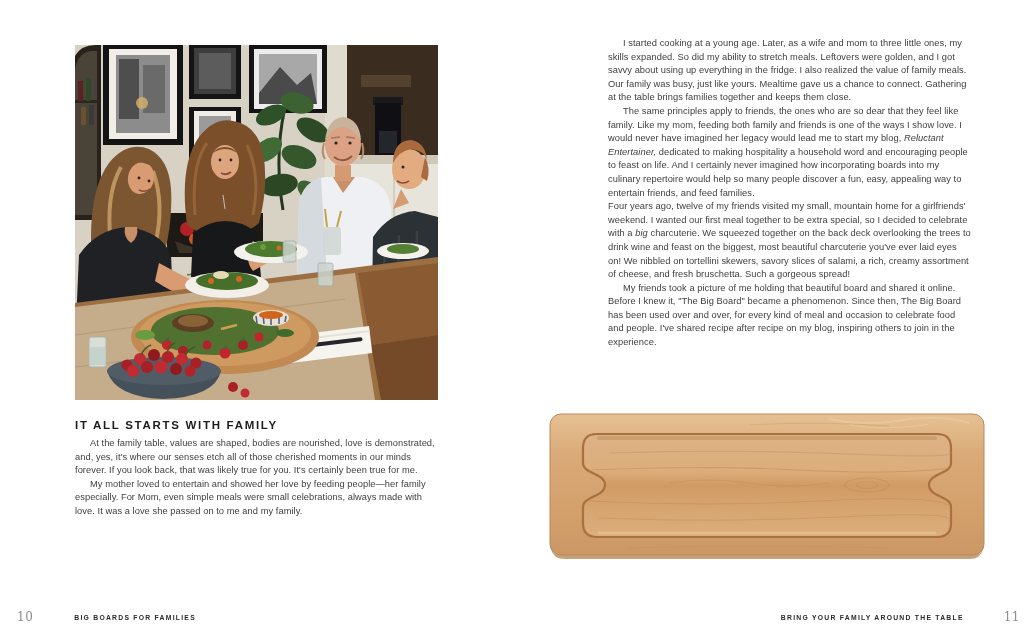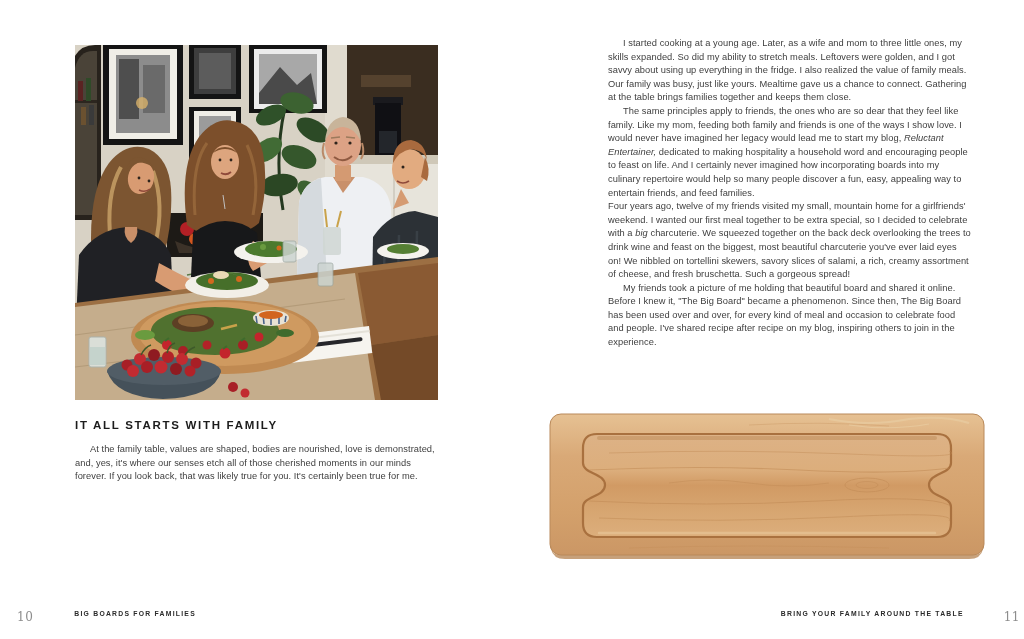--- a/index.html
+++ b/index.html
@@ -13,30 +13,30 @@
   .photo{position:absolute;left:75px;top:45px;width:363px;height:355px;overflow:hidden;}
   .photo svg{display:block;}
   .board-fig{position:absolute;left:549px;top:413px;width:436px;height:148px;}
   .board-fig svg{display:block;}
 
   .left-text{position:absolute;left:75px;top:419px;width:367px;}
   .right-text{position:absolute;left:608px;top:37px;width:363px;}
 
   h2.sec{
     font-size:11.5px;font-weight:bold;letter-spacing:1.7px;color:#1c1c1c;
-    margin:0 0 12px 0;
+    margin:0 0 6px 0;
   }
   .right-text h2.sec{margin:10px 0 5px 0;}
   p.para{
     font-size:9.3px;line-height:13.6px;color:#3e3e3e;margin:0;
     letter-spacing:0.05px;text-align:left;
   }
   p.para.indent{text-indent:15px;}
 
-  .footer{position:absolute;top:610px;display:flex;align-items:flex-start;gap:24px;}
+  .footer{position:absolute;top:610px;display:flex;align-items:center;gap:24px;}
   .footer-left{left:17px;}
   .footer-left .running{margin-left:17px;}
   .footer-right{right:4px;}
   .footer-right .running{margin-right:16px;}
   .pagenum{
     font-family:"DejaVu Serif", serif;font-weight:normal;
     font-size:12px;color:#8d8d8d;letter-spacing:0.5px;
   }
   .running{
     font-size:6.8px;font-weight:bold;letter-spacing:1.25px;color:#2a2a2a;
@@ -255,20 +255,21 @@
           <path d="M 66 310 Q 70 302 76 300 M 92 308 Q 94 300 100 298 M 110 310 Q 114 304 120 302" stroke="#3e5a2a" stroke-width="1.4" fill="none"></path>
           <circle cx="158" cy="342" r="5" fill="#a81f26"></circle>
           <circle cx="170" cy="348" r="4.5" fill="#c22b31"></circle>
         </g>
       </svg>
     </figure>
 
     <div class="left-text">
       <h2 class="sec">IT ALL STARTS WITH FAMILY</h2>
       <p class="para indent"><span>At the family table, values are shaped, bodies are nourished, love is demonstrated, and, yes, it's where our senses etch all of those cherished moments in our minds forever. If you look back, that was likely true for you. It's certainly been true for me.</span></p>
+      <p class="para indent"><span>My mother loved to entertain and showed her love by feeding people—her family especially. For Mom, even simple meals were small celebrations, always made with love. It was a love she passed on to me and my family.</span></p>
     </div>
 
     <div class="footer footer-left">
       <span class="pagenum">10</span>
       <span class="running">BIG BOARDS FOR FAMILIES</span>
     </div>
   </section>
 
   <section class="page page-right">
 

